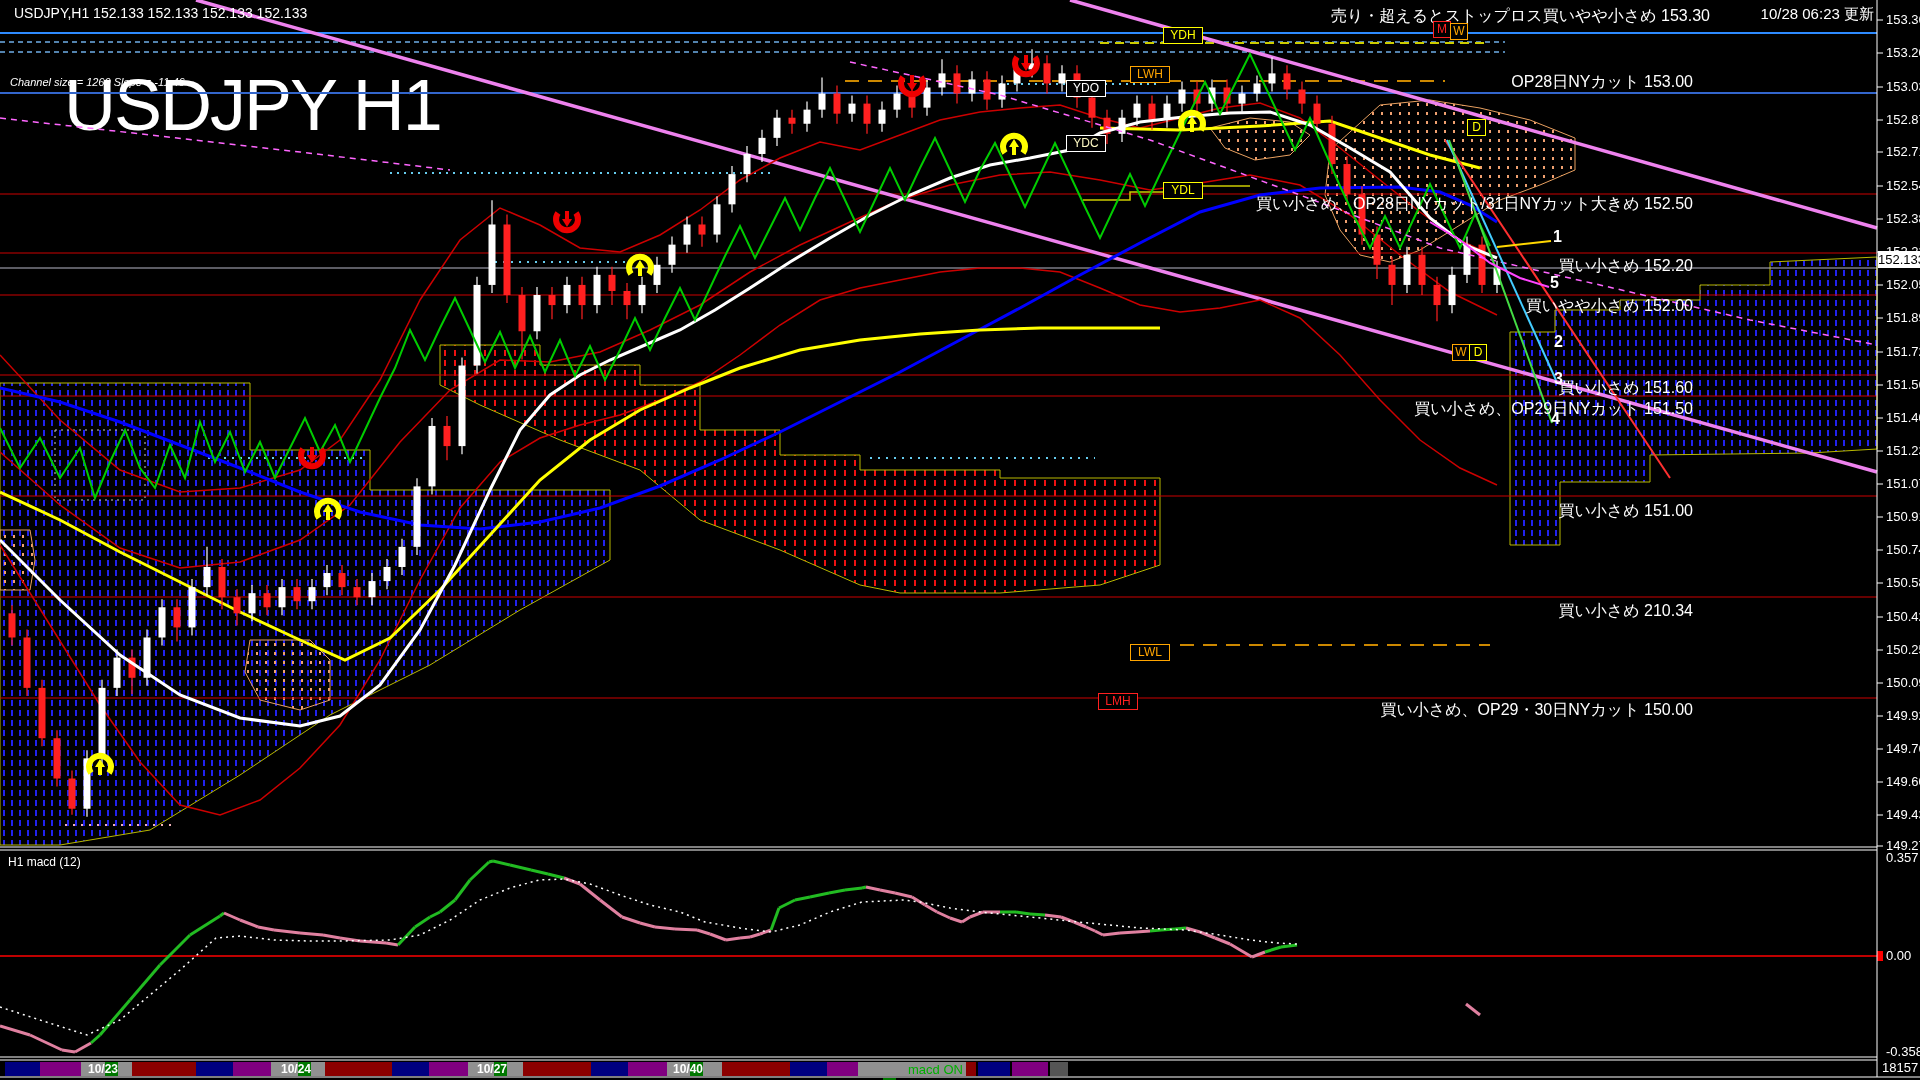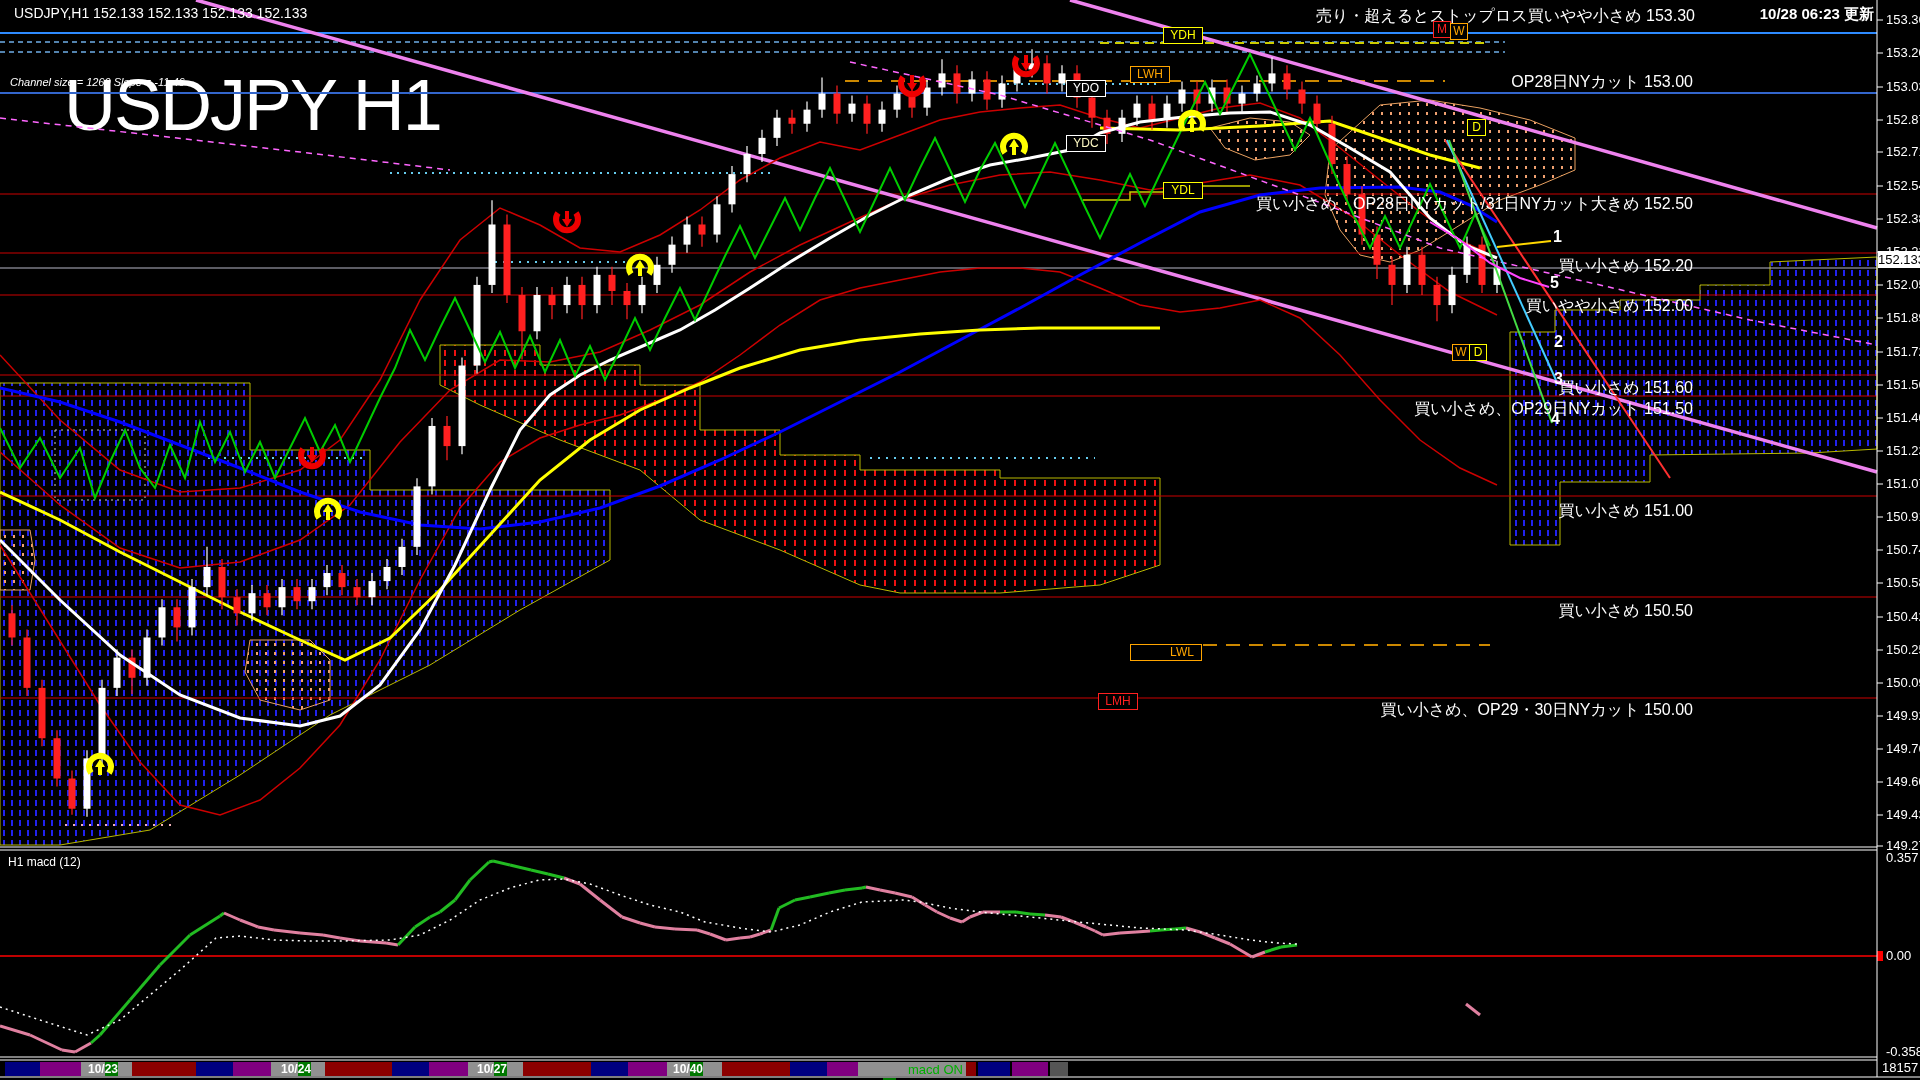--- a/index.html
+++ b/index.html
@@ -4,22 +4,22 @@
 <style>
   html,body{margin:0;padding:0;background:#000;}
   #screen{position:relative;width:1920px;height:1080px;background:#000;overflow:hidden;
           font-family:"Liberation Sans",sans-serif;}
   #watermark{position:absolute;left:64px;top:64px;font-size:72px;letter-spacing:-2px;
              color:#fff;font-weight:400;z-index:1;white-space:nowrap;}
   #chart-svg{position:absolute;left:0;top:0;z-index:2;}
   .txt{position:absolute;color:#fff;white-space:nowrap;z-index:3;}
   #symbol-title{left:14px;top:5px;font-size:14px;}
   #channel-info{left:10px;top:76px;font-size:11px;font-style:italic;}
-  #sell-note{right:225px;top:6px;font-size:16px;text-align:right;}
-  #update-time{right:46px;top:5px;font-size:15px;font-weight:bold;}
+  #sell-note{right:210px;top:6px;font-size:16px;text-align:right;}
+  #update-time{right:46px;top:5px;font-size:15px;}
   #macd-label{left:8px;top:855px;font-size:12px;}
   #hist-count{left:1882px;top:1060px;font-size:13px;}
   .annot{position:absolute;right:227px;color:#fff;font-size:16px;white-space:nowrap;
          text-align:right;z-index:3;}
   .axis-lbl{position:absolute;left:1886px;color:#fff;font-size:13px;z-index:3;}
   .macd-lbl{position:absolute;left:1886px;color:#fff;font-size:13px;z-index:3;}
   #price-box{position:absolute;left:1878px;width:46px;height:17px;background:#fff;color:#000;
              font-size:13px;text-align:center;line-height:17px;z-index:4;}
   .lvl-box{position:absolute;font-size:12px;line-height:15px;text-align:center;
            background:#000;z-index:3;}
@@ -546,35 +546,35 @@
       <div class="macd-lbl" style="top: 1044px;">-0.358</div>
     </div>
   <div id="annots">
       <div class="annot" style="top: 72px;">OP28日NYカット 153.00</div>
       <div class="annot" style="top: 194px;">買い小さめ、OP28日NYカット/31日NYカット大きめ 152.50</div>
       <div class="annot" style="top: 256px;">買い小さめ 152.20</div>
       <div class="annot" style="top: 296px; margin-left: 25px;">買いやや小さめ 152.00</div>
       <div class="annot" style="top: 378px;">買い小さめ 151.60</div>
       <div class="annot" style="top: 399px;">買い小さめ、OP29日NYカット 151.50</div>
       <div class="annot" style="top: 501px;">買い小さめ 151.00</div>
-      <div class="annot" style="top: 601px;">買い小さめ 150.50</div>
+      <div class="annot" style="top: 601px;">買い小さめ 210.34</div>
       <div class="annot" style="top: 700px;">買い小さめ、OP29・30日NYカット 150.00</div>
     </div>
   <div id="boxes">
       <div class="lvl-box" style="left: 1163px; top: 27px; width: 38px; border: 1px solid rgb(255, 255, 0); color: rgb(255, 255, 0);">YDH</div>
       <div class="lvl-box" style="left: 1130px; top: 66px; width: 38px; border: 1px solid rgb(255, 165, 0); color: rgb(255, 165, 0);">LWH</div>
       <div class="lvl-box" style="left: 1066px; top: 80px; width: 38px; border: 1px solid rgb(255, 255, 255); color: rgb(255, 255, 255);">YDO</div>
       <div class="lvl-box" style="left: 1066px; top: 135px; width: 38px; border: 1px solid rgb(255, 255, 255); color: #fef9c3;">YDC</div>
       <div class="lvl-box" style="left: 1163px; top: 182px; width: 38px; border: 1px solid rgb(255, 255, 0); color: rgb(255, 255, 0);">YDL</div>
       <div class="lvl-box" style="left: 1433px; top: 21px; width: 16px; border: 1px solid rgb(255, 32, 32); color: rgb(255, 32, 32);">M</div>
       <div class="lvl-box" style="left: 1450px; top: 23px; width: 16px; border: 1px solid rgb(255, 165, 0); color: rgb(255, 165, 0);">W</div>
       <div class="lvl-box" style="left: 1467px; top: 119px; width: 17px; border: 1px solid rgb(255, 255, 0); color: rgb(255, 255, 0);">D</div>
       <div class="lvl-box" style="left: 1452px; top: 344px; width: 16px; border: 1px solid rgb(255, 165, 0); color: rgb(255, 165, 0);">W</div>
       <div class="lvl-box" style="left: 1469px; top: 344px; width: 16px; border: 1px solid rgb(255, 255, 0); color: rgb(255, 255, 0);">D</div>
-      <div class="lvl-box" style="left: 1130px; top: 644px; width: 38px; border: 1px solid rgb(255, 165, 0); color: rgb(255, 165, 0); padding-left: 32px;">LWL</div>
+      <div class="lvl-box" style="left: 1130px; top: 644px; width: 38px; border: 1px solid rgb(255, 165, 0); color: rgb(255, 165, 0);">LWL</div>
       <div class="lvl-box" style="left: 1098px; top: 693px; width: 38px; border: 1px solid rgb(255, 32, 32); color: rgb(255, 32, 32);">LMH</div>
     </div>
   <div id="fans">
       <div class="fan-num" style="left: 1553px; top: 228px;">1</div>
       <div class="fan-num" style="left: 1550px; top: 274px;">5</div>
       <div class="fan-num" style="left: 1554px; top: 333px;">2</div>
       <div class="fan-num" style="left: 1554px; top: 370px;">3</div>
       <div class="fan-num" style="left: 1551px; top: 410px;">4</div>
     </div>
   <div id="dates">

